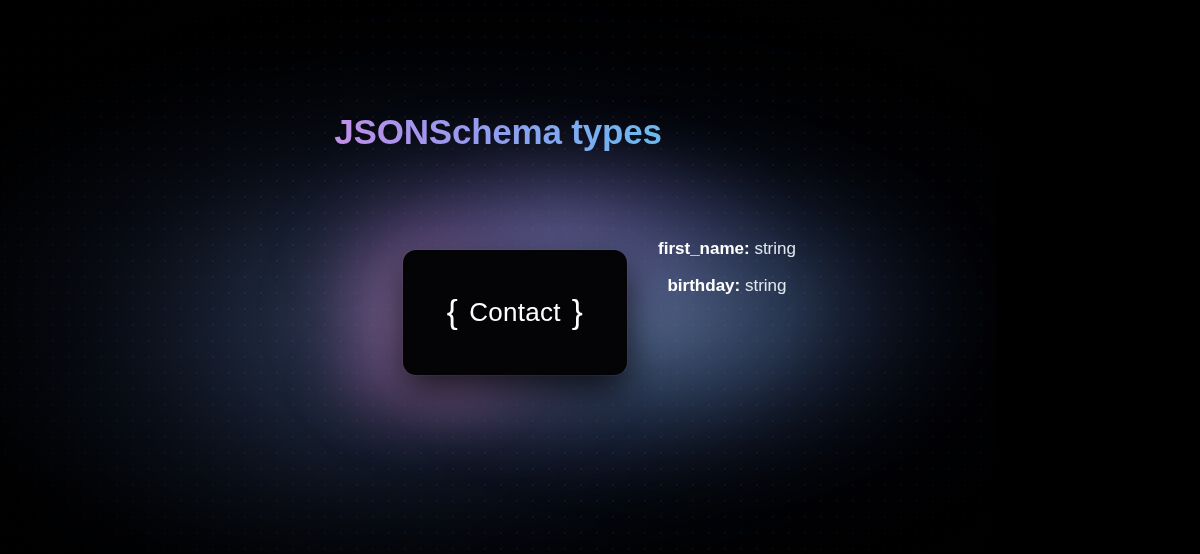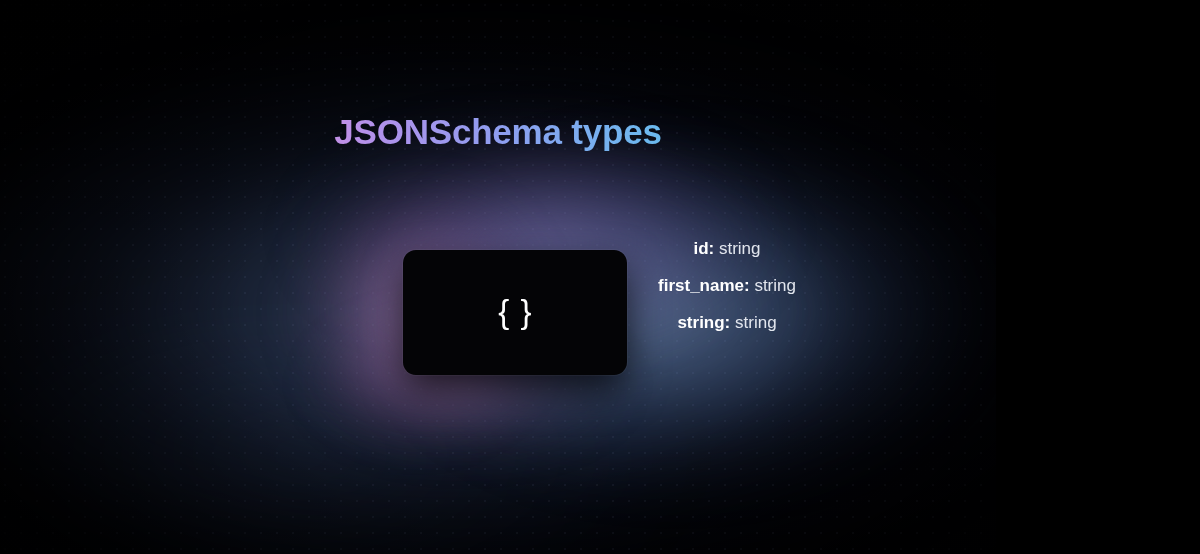--- a/index.html
+++ b/index.html
@@ -226,34 +226,31 @@
   <div class="glow glow-blue-core"></div>
   <div class="glow glow-violet-top"></div>
   <div class="glow glow-pink-left"></div>
   <div class="glow glow-pink-bottom"></div>
 
   <h1 class="title">JSONSchema types</h1>
 
   <div class="card">
     <div class="card-label">
       <span class="brace">{</span>
+      <span>Contact</span>
       <span class="brace">}</span>
     </div>
   </div>
 
   <div class="fields">
-    <div class="field-row">
-      <span class="field-key">id:</span>
-      <span class="field-type">string</span>
-    </div>
     <div class="field-row">
       <span class="field-key">first_name:</span>
       <span class="field-type">string</span>
     </div>
     <div class="field-row">
-      <span class="field-key">string:</span>
+      <span class="field-key">birthday:</span>
       <span class="field-type">string</span>
     </div>
   </div>
 
   <div class="vignette"></div>
 
 </div>
 
 </body></html>

